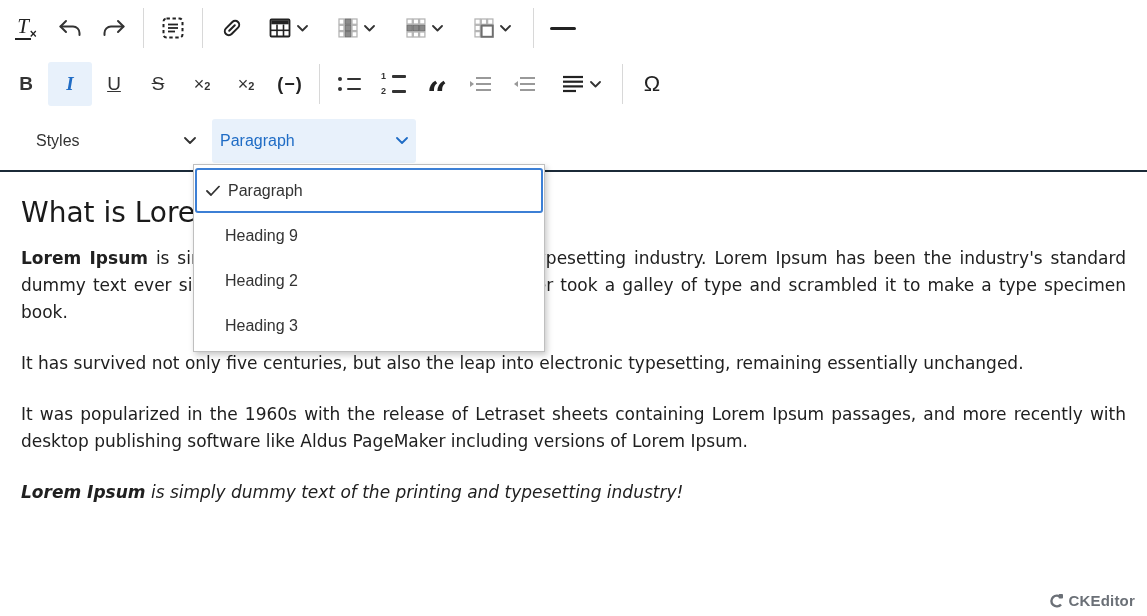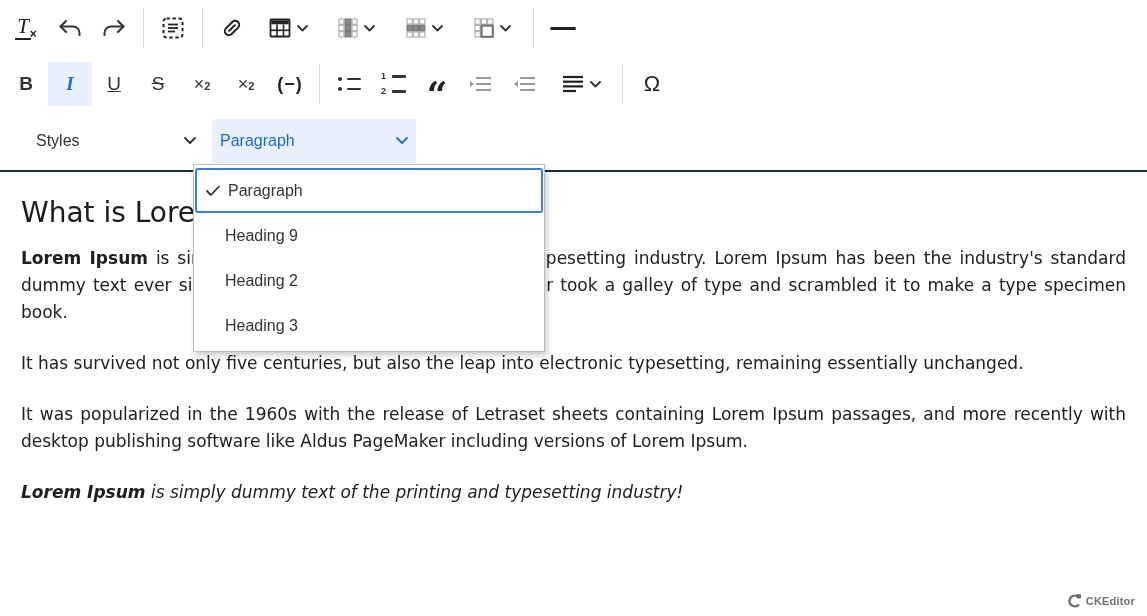--- a/index.html
+++ b/index.html
@@ -55,21 +55,21 @@
   
   .dd-panel{position:absolute;left:193px;top:164px;width:352px;background:#fff;
             border:1px solid #bfbfbf;box-shadow:2px 3px 6px rgba(0,0,0,.22);
             padding:3px 0;z-index:10;box-sizing:border-box;}
   .dd-item{position:relative;height:45px;display:flex;align-items:center;
            padding-left:31px;font-size:16px;color:#333;box-sizing:border-box;}
   .dd-item.checked{border:2px solid #3c7fd5;border-radius:3px;margin:0 1px;}
   .dd-check{position:absolute;left:9px;top:50%;transform:translateY(-50%);}
   
   .brand{position:absolute;right:12px;bottom:7px;display:flex;align-items:center;gap:4px;}
-  .brand-label{font-size:11px;font-weight:700;color:#6b7077;letter-spacing:.2px;}
+  .brand-label{font-size:15px;font-weight:700;color:#6b7077;letter-spacing:.2px;}
 </style>
 </head>
 <body>
 
 <div class="app">
 
   <div class="tb-row tb-row1">
     <div class="btn">
       <span class="tx-wrap">
         <span class="tx-t">T</span>

